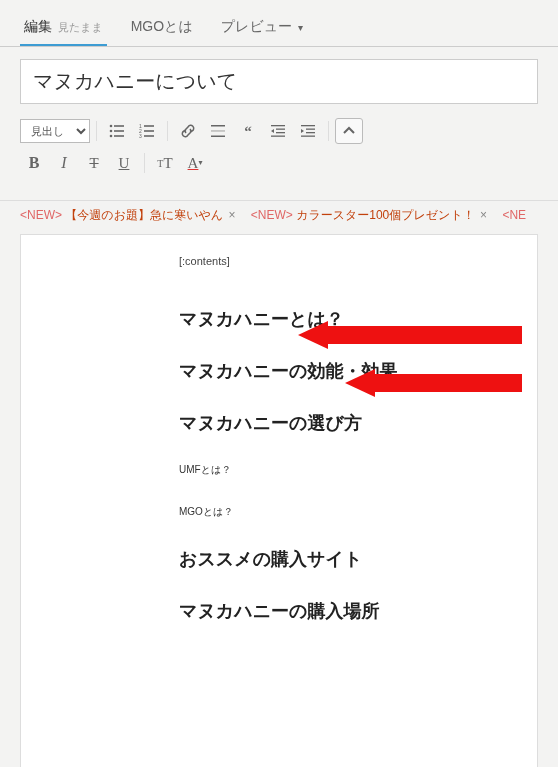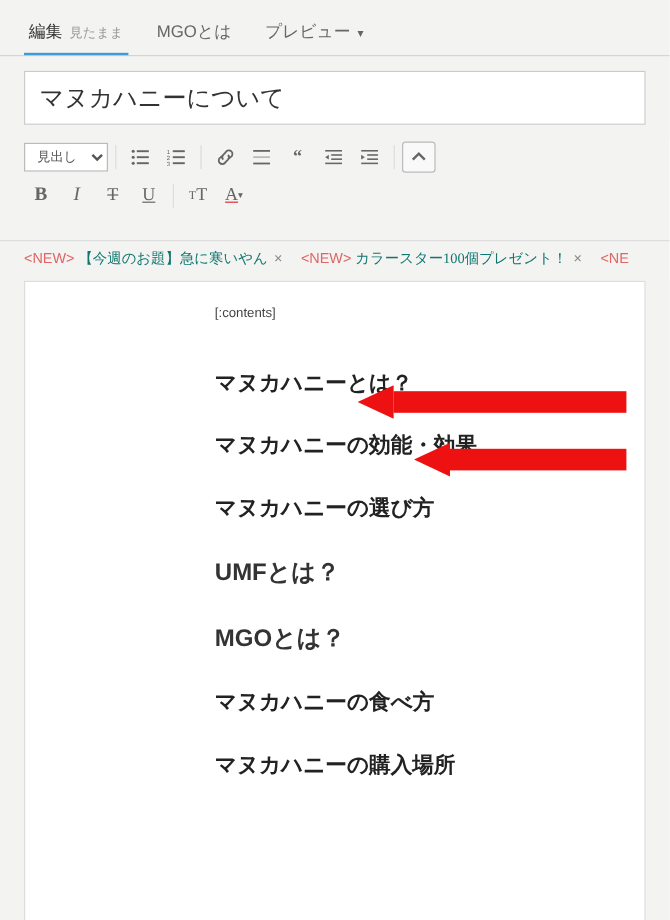--- a/index.html
+++ b/index.html
@@ -96,39 +96,39 @@
   .strike { text-decoration: line-through; font-family: serif; font-size: 15px; }
 
   
   .tag-row {
     padding: 6px 20px 10px 20px;
     font-size: 12px;
     white-space: nowrap;
     overflow: hidden;
   }
   .tag-new { color: #e06666; }
-  .tag-txt { color: #0f766e; font-family: Liberation Serif, serif; }
+  .tag-txt { color: #c2410c; }
   .tag-x { color: #888; padding: 0 2px; cursor: pointer; }
 
   
   .editor-wrap {
     padding: 0 20px 20px 20px;
     background: #f3f3f2;
   }
   .editor {
     background: #fff;
     border: 1px solid #ddd;
     min-height: 540px;
     padding: 20px 20px 20px 158px;
     position: relative;
   }
   .editor-content { color: #444; }
   .contents-tag { font-size: 11px; margin-bottom: 40px; }
   .h2line { font-size: 18px; font-weight: bold; color: #222; margin-bottom: 28px; }
-  .h3line { font-size: 20px; font-weight: bold; color: #333; margin-bottom: 28px; }
+  .h3line { font-size: 10px; font-weight: normal; color: #333; margin-bottom: 28px; }
   .pline { font-size: 13px; color: #444; margin-bottom: 26px; }
 
   
   .arrow {
     position: absolute;
     height: 20px;
   }
   .arrow .shaft {
     position: absolute;
     height: 18px;
@@ -273,21 +273,21 @@
     <div class="editor-content">
       <div class="contents-tag">[:contents]</div>
 
       <div class="h2line">マヌカハニーとは？</div>
       <div class="h2line">マヌカハニーの効能・効果</div>
       <div class="h2line">マヌカハニーの選び方</div>
 
       <div class="h3line">UMFとは？</div>
       <div class="h3line">MGOとは？</div>
 
-      <div class="h2line">マヌカハニーの食べ方</div>
+      <div class="h2line">おススメの購入サイト</div>
       <div class="h2line">マヌカハニーの購入場所</div>
 
 
 
     </div>
 
     <div id="arrows-layer">
         <div class="arrow" style="top: 90px; left: 307px; width: 194px;">
           <div class="head"></div>
           <div class="shaft" style="width:194px"></div>

